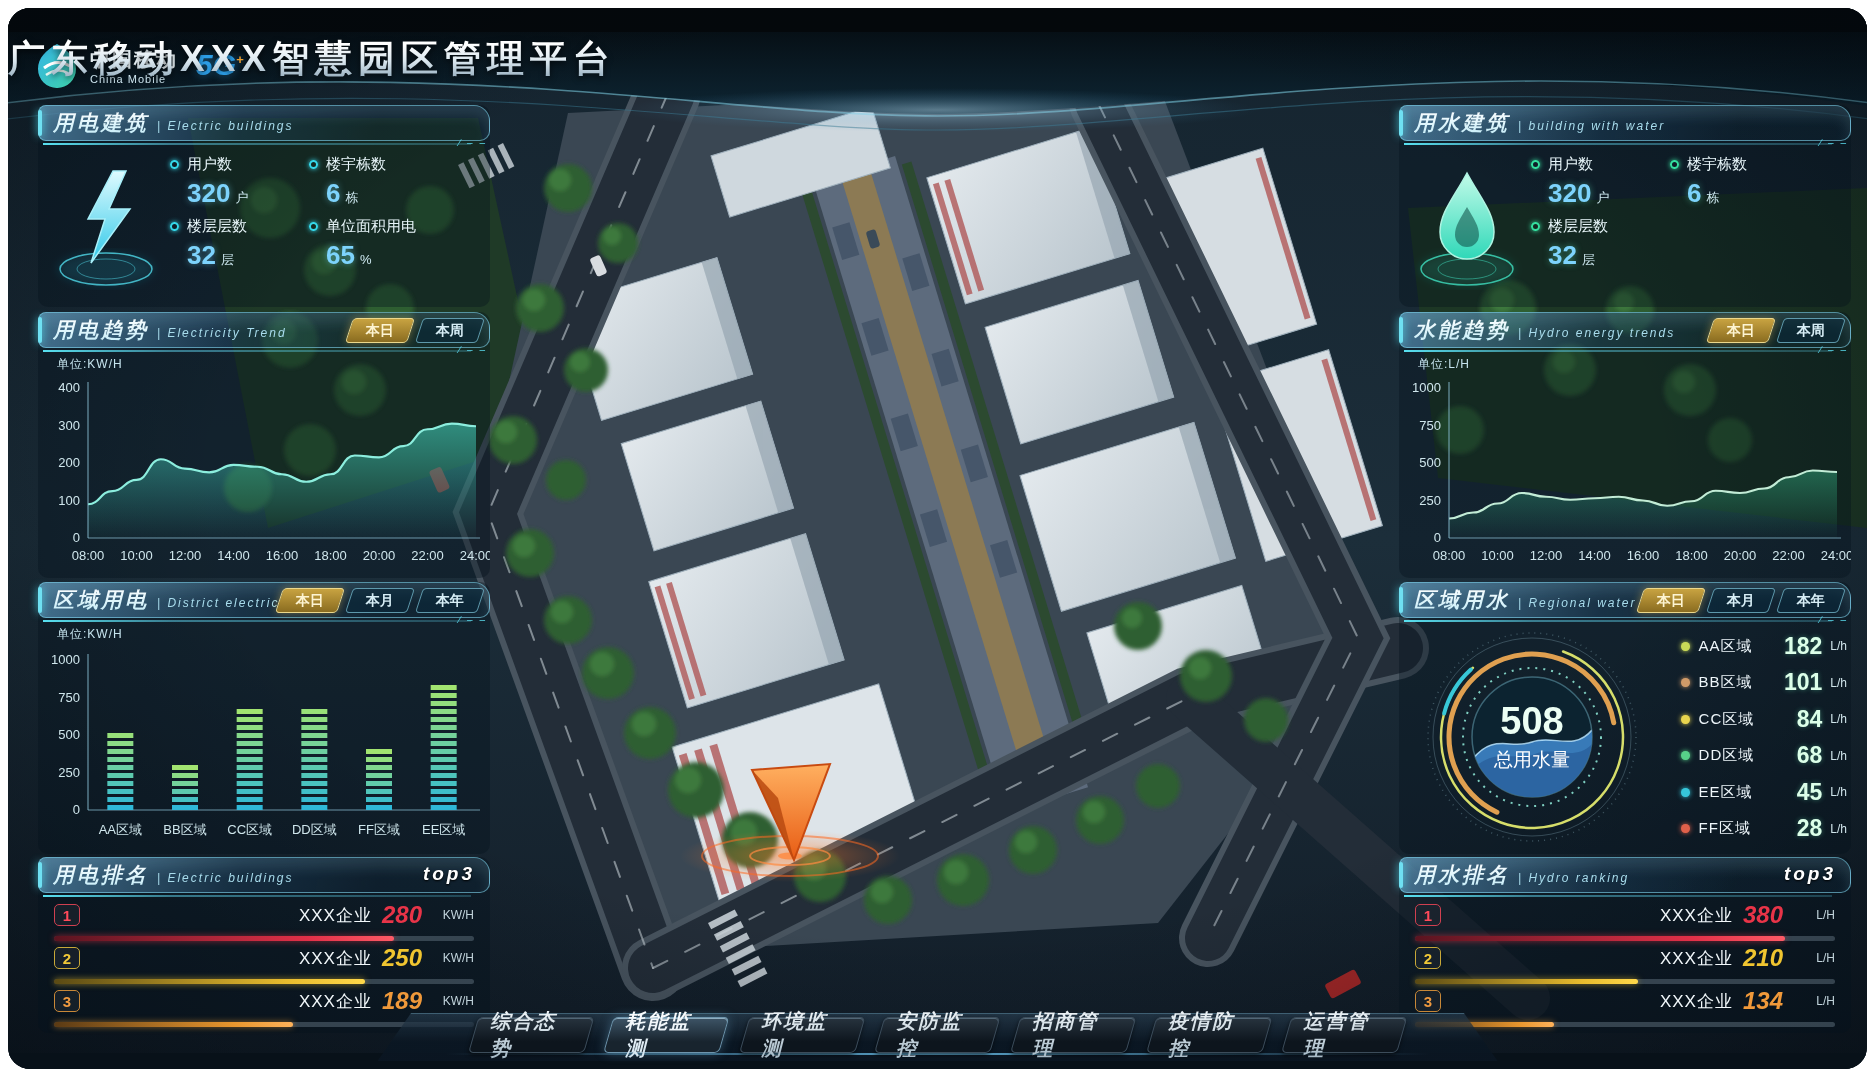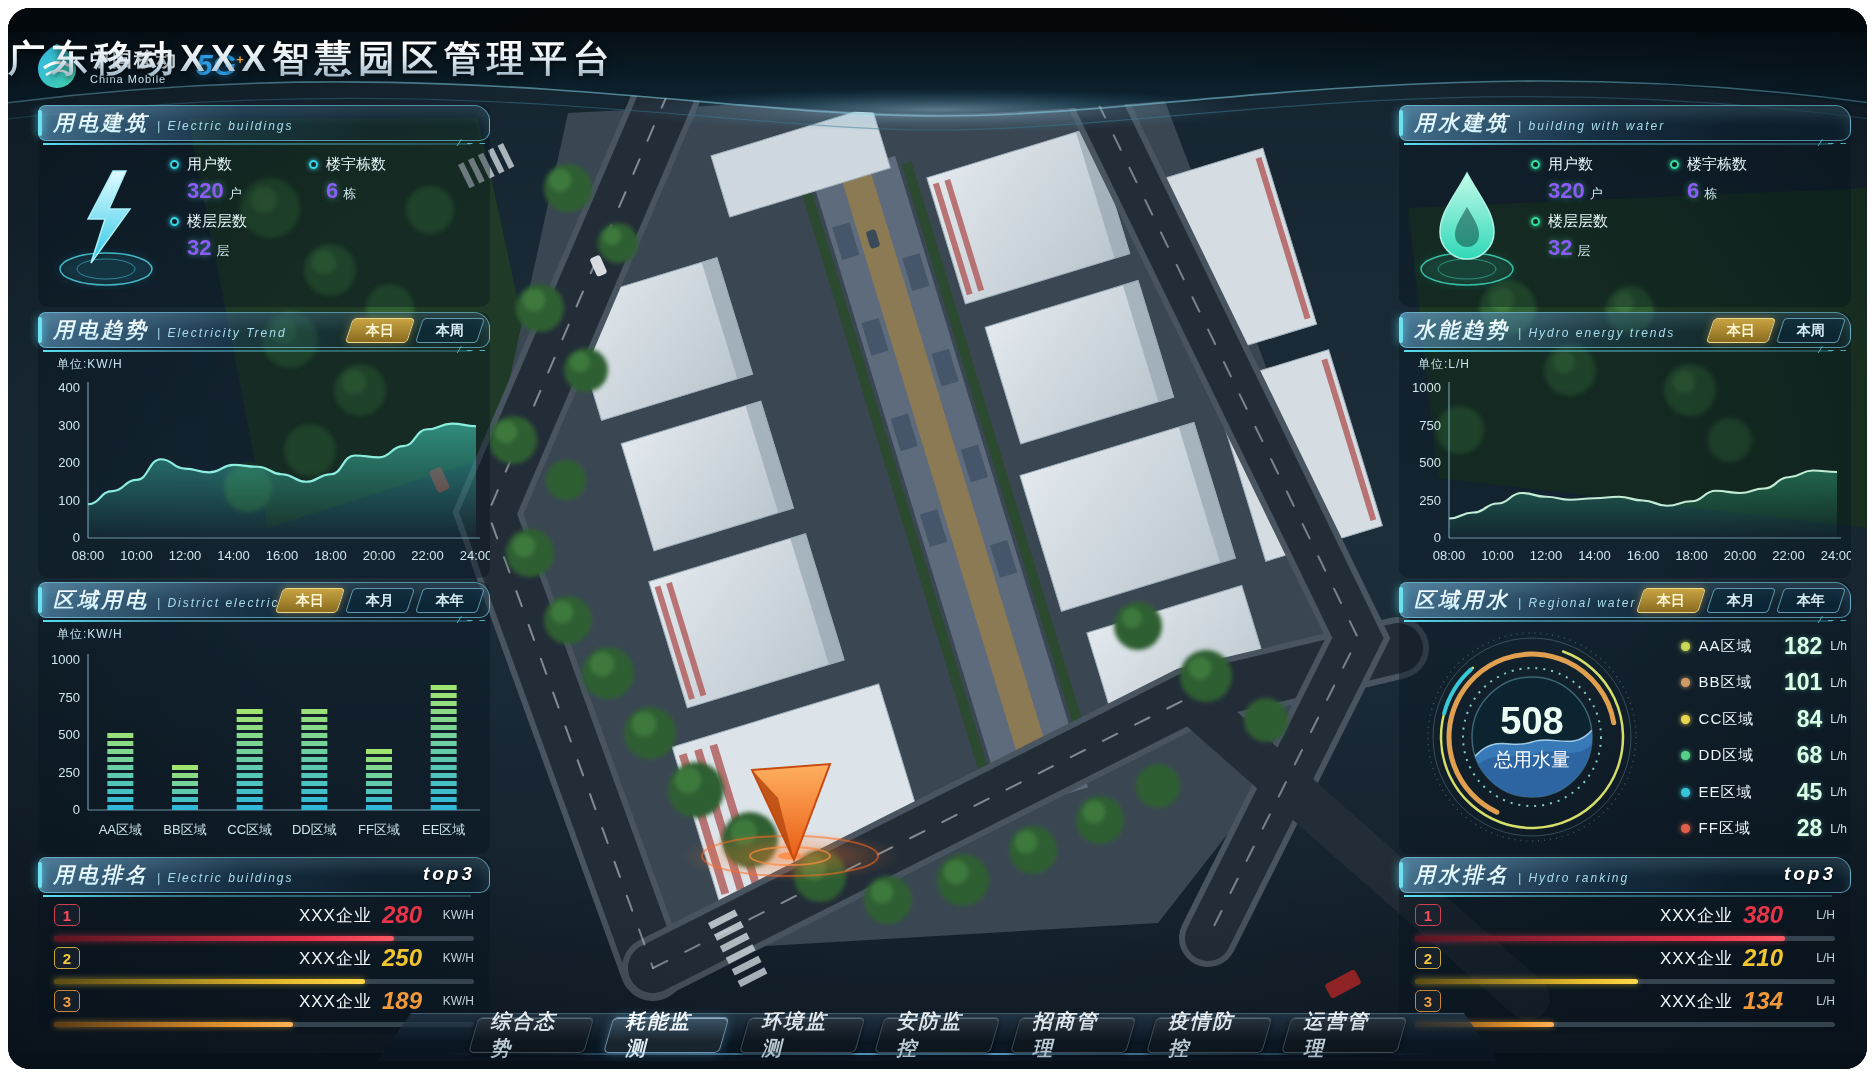--- a/index.html
+++ b/index.html
@@ -58,21 +58,21 @@
   .tab.active span { color:#fdf4d2; }
 
   
   .holo { position:absolute; left:12px; top:52px; width:112px; height:140px; }
   .stats { position:absolute; left:132px; top:50px; right:4px; display:grid;
     grid-template-columns:1fr 1.35fr; column-gap:4px; row-gap:16px;gap:8px; }
   .s-lab { display:flex; align-items:center; gap:8px; font-size:15px; color:#e8f6fa; }
   .dot-c { width:9px; height:9px; border-radius:50%; border:2px solid #35d8ea; box-shadow:0 0 5px #35d8ea; }
   .p-water .dot-c { border-color:#35e0a0; box-shadow:0 0 5px #35e0a0; }
   .s-val { margin:4px 0 0 17px; }
-  .s-val b { font-size:22px; font-weight:800; color:#8b5cf6; text-shadow:0 0 6px rgba(120,230,255,.5); }
+  .s-val b { font-size:26px; font-weight:800; color:#7dd3fc; text-shadow:0 0 6px rgba(120,230,255,.5); }
   .p-water .s-val b { text-shadow:0 0 6px rgba(90,230,190,.5); }
   .s-val i { font-style:normal; font-size:13px; color:#cfeaf2; margin-left:5px; }
 
   .unit-label { position:absolute; left:10px; top:44px; font-size:12px; color:#c6e4ee; letter-spacing:1px;margin-left:9px; }
   .chart-svg { position:absolute; left:0; top:62px; width:452px; height:200px; }
 
   
   .ranks { position:absolute; left:16px; right:16px; top:44px; }
   .rank-row { position:relative; height:43px; }
   .rr-line { display:flex; align-items:center; gap:10px; }
@@ -399,20 +399,27 @@
             <span>楼宇栋数</span>
           </div>
           <div class="s-val"><b>6</b><i>栋</i></div>
         </div>
         <div class="stat">
           <div class="s-lab">
             <span class="dot-c"></span>
             <span>楼层层数</span>
           </div>
           <div class="s-val"><b>32</b><i>层</i></div>
+        </div>
+        <div class="stat">
+          <div class="s-lab">
+            <span class="dot-c"></span>
+            <span>单位面积用电</span>
+          </div>
+          <div class="s-val"><b>65</b><i>%</i></div>
         </div>
       </div>
   </div>
 
   <div class="panel pL" id="p-et">
     <div class="panel-bg"></div>
     <div class="hd">
       <span class="hd-title">用电趋势</span>
       <span class="hd-sub">| Electricity Trend</span>
       <span class="hd-deco">∕ ‒ ‒</span>

